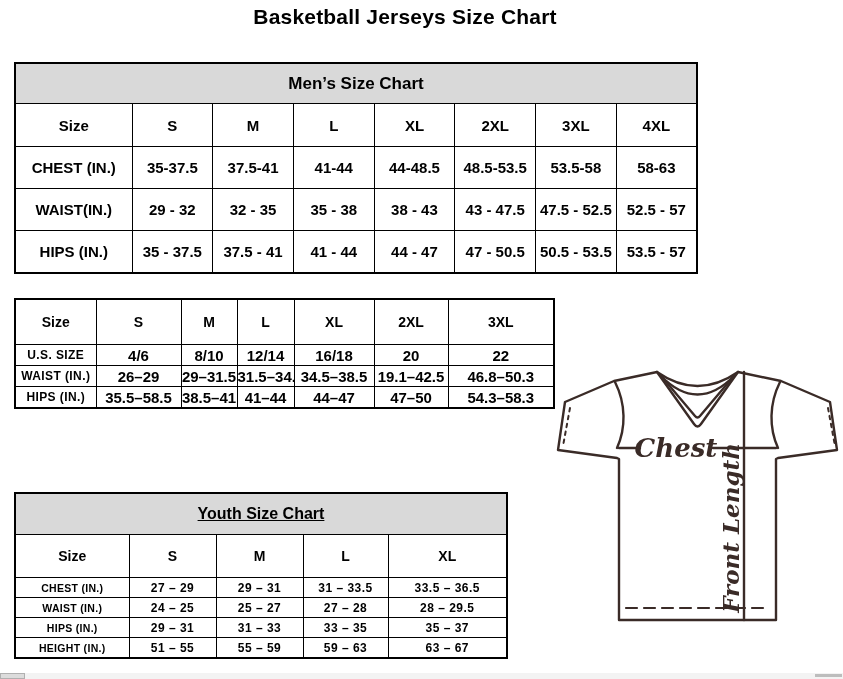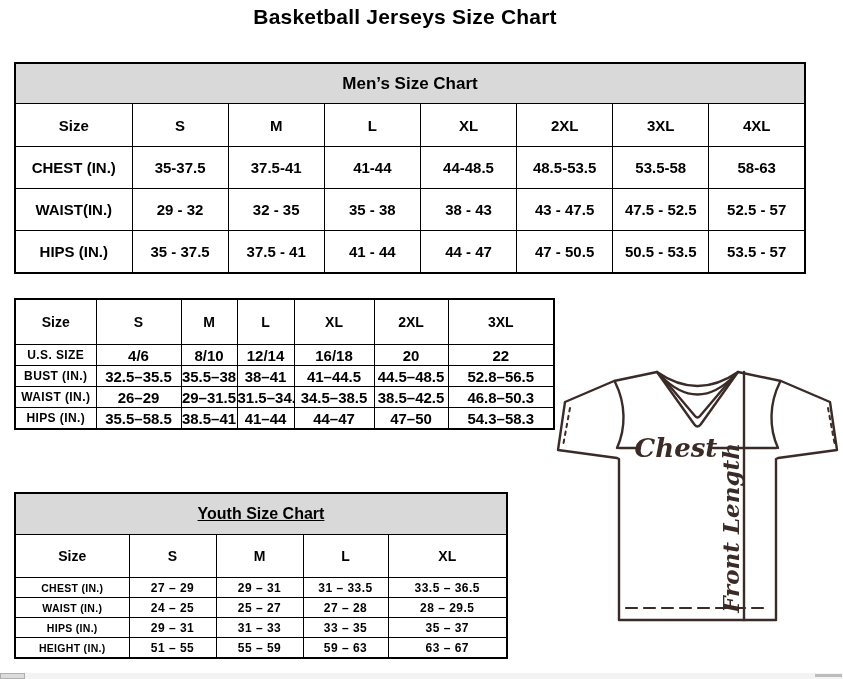--- a/index.html
+++ b/index.html
@@ -15,21 +15,21 @@
     position:absolute;border-collapse:collapse;table-layout:fixed;
     border:2px solid #000;
   }
   table.size-table th, table.size-table td{
     border:1px solid #000;text-align:center;vertical-align:middle;
     padding:0;font-weight:bold;overflow:hidden;white-space:nowrap;
   }
   tr.title-row th{background:#d9d9d9;}
 
   
-  #men-table{left:14px;top:62px;width:792px;}
+  #men-table{left:14px;top:62px;width:684px;}
   #men-table tr.title-row th{height:39px;font-size:17px;}
   #men-table tr.head-row th{height:42px;font-size:15px;}
   #men-table tbody th, #men-table tbody td{height:41px;font-size:15px;}
 
   
   #women-table{left:14px;top:298px;width:539px;}
   #women-table tr.title-row th{height:37px;font-size:15px;}
   #women-table tr.head-row th{height:44px;font-size:14px;}
   #women-table tbody th{height:20px;font-size:12px;letter-spacing:.4px;}
   #women-table tbody td{height:20px;font-size:15px;}
@@ -143,35 +143,26 @@
       <tr>
         <th>U.S. SIZE</th>
         <td>4/6</td>
         <td>8/10</td>
         <td>12/14</td>
         <td>16/18</td>
         <td>20</td>
         <td>22</td>
       </tr>
       <tr>
-        <th>BUST (IN.)</th>
-        <td>32.5–35.5</td>
-        <td>35.5–38</td>
-        <td>38–41</td>
-        <td>41–44.5</td>
-        <td>44.5–48.5</td>
-        <td>52.8–56.5</td>
-      </tr>
-      <tr>
         <th>WAIST (IN.)</th>
         <td>26–29</td>
         <td>29–31.5</td>
         <td>31.5–34.5</td>
         <td>34.5–38.5</td>
-        <td>38.5–42.5</td>
+        <td>19.1–42.5</td>
         <td>46.8–50.3</td>
       </tr>
       <tr>
         <th>HIPS (IN.)</th>
         <td>35.5–58.5</td>
         <td>38.5–41</td>
         <td>41–44</td>
         <td>44–47</td>
         <td>47–50</td>
         <td>54.3–58.3</td>

